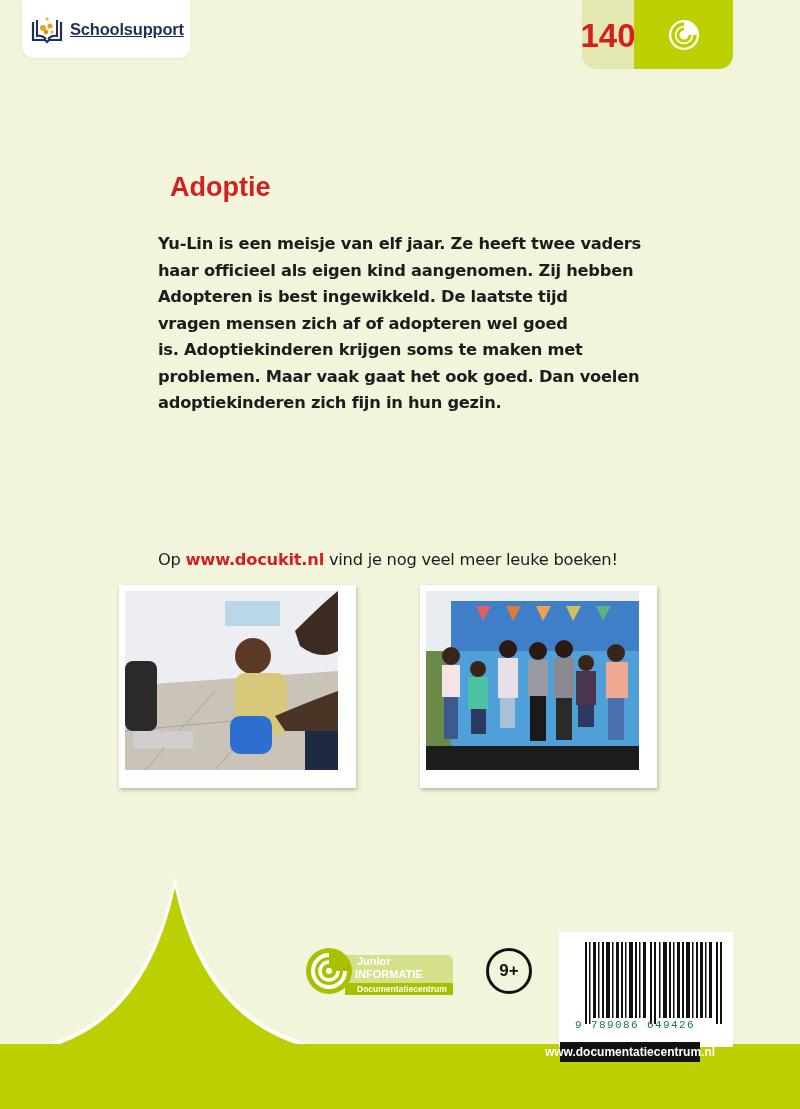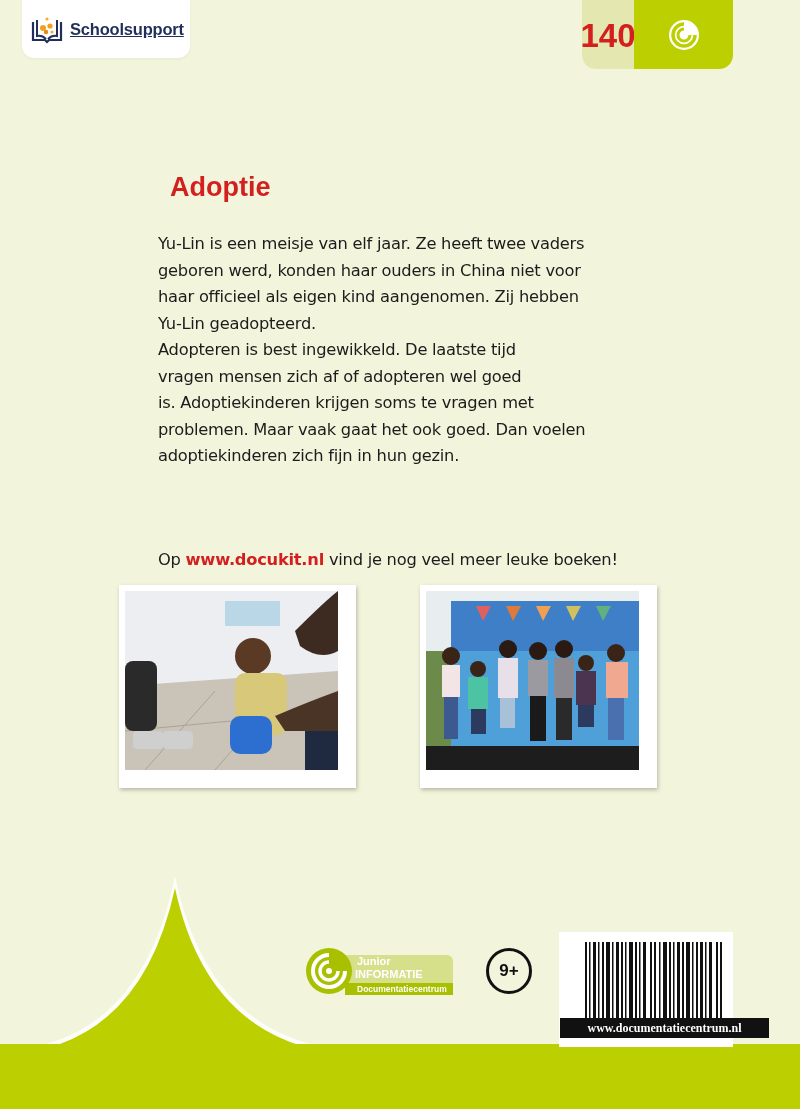--- a/index.html
+++ b/index.html
@@ -32,21 +32,21 @@
   }
   .title {
     position:absolute; left:164px; top:166px; margin:6px;
     font-family:"Liberation Sans", sans-serif; font-weight:bold;
     font-size:27px; color:#d41f1f;
   }
   .body-text {
     position:absolute; left:158px; top:231px; width:470px;
     font-size:16.3px; line-height:26.5px; color:#1c1c1c; letter-spacing:-0.25px;
   }
-  .body-text p { margin:0; white-space:nowrap; }
+  .body-text p { margin:0; white-space:nowrap;font-weight:bold; }
   .promo {
     position:absolute; left:158px; top:550px; font-size:16.3px; color:#1c1c1c; white-space:nowrap; letter-spacing:-0.25px;
   }
   .promo a { color:#d41f1f; font-weight:bold; text-decoration:none; }
   .photo {
     position:absolute; background:#fff; padding:6px;
     box-shadow:1px 2px 4px rgba(0,0,0,0.25);
   }
   .photo .img { width:100%; height:100%; position:relative; overflow:hidden; }
   .photo1 { left:119px; top:585px; width:225px; height:191px; }
@@ -65,22 +65,22 @@
   }
   .barcode-box {
     position:absolute; left:559px; top:932px; width:174px; height:115px; background:#fff;
   }
   .barcode-bars { position:absolute; left:26px; top:10px; }
   .isbn {
     position:absolute; left:16px; top:87px; font-family:Liberation Mono, monospace;
     font-size:11px; letter-spacing:1.4px; color:#15803d;
   }
   .url-bar {
-    position:absolute; left:560px; top:1018px; width:209px; height:20px; background:#111;
-    color:#fff; font-family:Liberation Serif, serif; font-weight:bold; font-size:12px;
+    position:absolute; left:560px; top:1042px; width:140px; height:20px; background:#111;
+    color:#fff; font-family:Liberation Sans, sans-serif; font-weight:bold; font-size:12px;
     display:flex; align-items:center; justify-content:center;
   }
 </style>
 </head>
 <body>
 
 <div class="logo-box">
   <svg width="34" height="30" viewBox="0 0 34 30">
     <path d="M3 8 V26 H15 L17 28 L19 26 H31 V8" fill="none" stroke="#1f2f5a" stroke-width="2.2"></path>
     <path d="M7 6 V22 Q12 21 16 25 M27 6 V22 Q22 21 18 25" fill="none" stroke="#1f2f5a" stroke-width="2"></path>
@@ -101,26 +101,24 @@
       <path d="M17 6 A11 11 0 1 0 28 17" fill="none" stroke="#bccf00" stroke-width="3.5"></path>
       <path d="M17 11 A6 6 0 1 0 23 17" fill="none" stroke="#bccf00" stroke-width="3"></path>
     </svg>
   </div>
 </div>
 
 <h1 class="title">Adoptie</h1>
 
 <div class="body-text">
   <p>Yu-Lin is een meisje van elf jaar. Ze heeft twee vaders</p>
-  <p>geboren werd, konden haar ouders in China niet voor</p>
   <p>haar officieel als eigen kind aangenomen. Zij hebben</p>
-  <p>Yu-Lin geadopteerd.</p>
   <p>Adopteren is best ingewikkeld. De laatste tijd</p>
   <p>vragen mensen zich af of adopteren wel goed</p>
-  <p>is. Adoptiekinderen krijgen soms te vragen met</p>
+  <p>is. Adoptiekinderen krijgen soms te maken met</p>
   <p>problemen. Maar vaak gaat het ook goed. Dan voelen</p>
   <p>adoptiekinderen zich fijn in hun gezin.</p>
 </div>
 
 <div class="promo"><span>Op </span><a>www.docukit.nl</a><span> vind je nog veel meer leuke boeken!</span></div>
 
 <div class="photo photo1">
   <div class="img">
     <svg width="213" height="179" viewBox="0 0 213 179" preserveAspectRatio="none">
       <rect width="213" height="179" fill="#d8d6d0"></rect>

